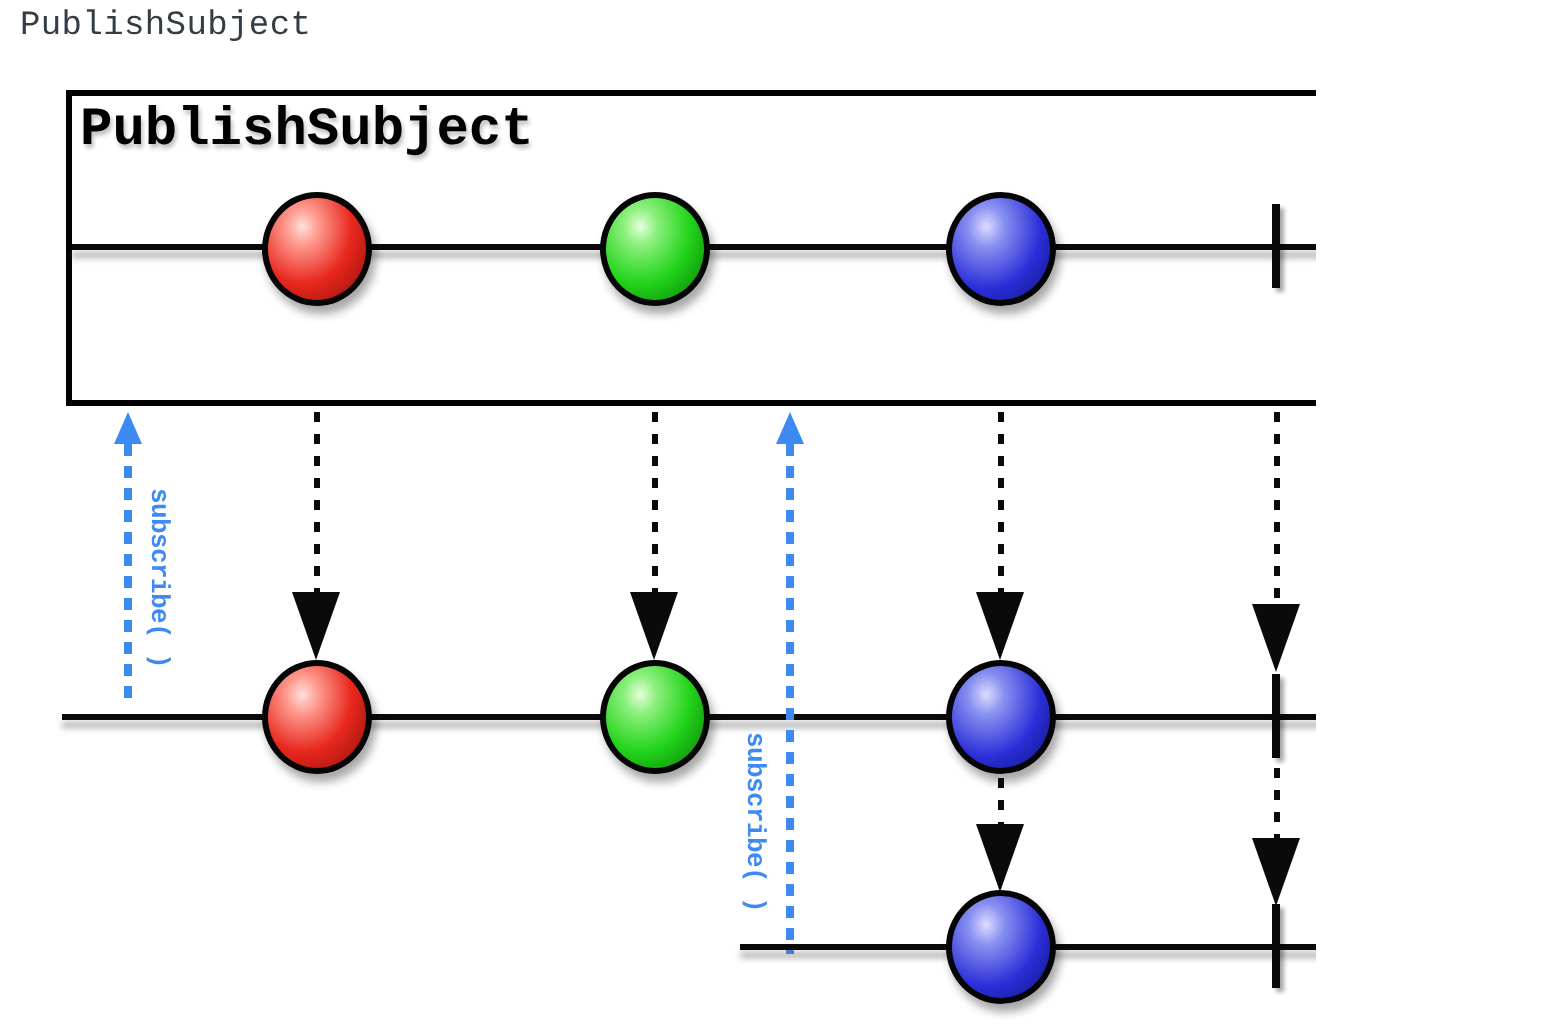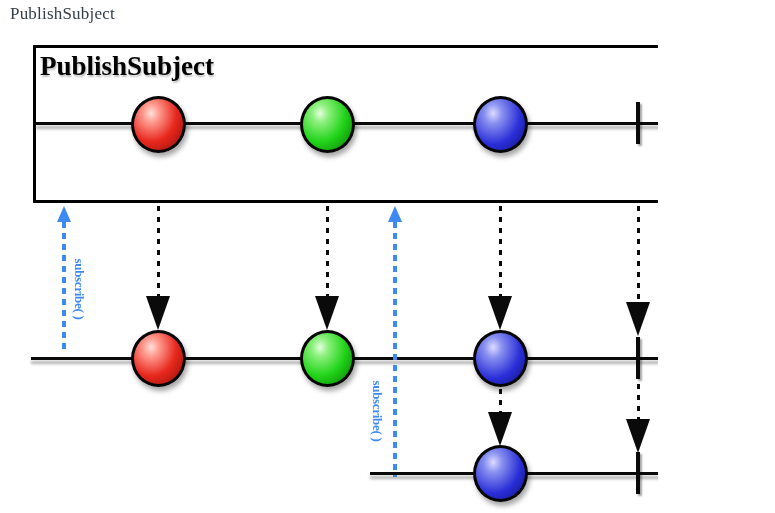--- a/index.html
+++ b/index.html
@@ -1,18 +1,18 @@
 <!DOCTYPE html>
 <html style="--red: #e8281e; --green: #22d41a; --blue: #2a2ed8; --subblue: #3d8af2;"><head>
 <meta charset="utf-8">
 <style>
   html,body{margin:0;padding:0;background:#ffffff;}
   .stage{
     position:relative;width:658px;height:513px;background:#fff;overflow:hidden;
-    font-family:Liberation Serif, serif;
+    font-family:Liberation Mono, monospace;
   }
   .abs{position:absolute;}
 
   .page-title{
     left:10px;top:4px;font-size:17px;color:#333d47;letter-spacing:.2px;
   }
 
   .subject-box{
     left:33px;top:45px;width:714px;height:158px;border:3px solid #000;box-sizing:border-box;
     background:#fff;

